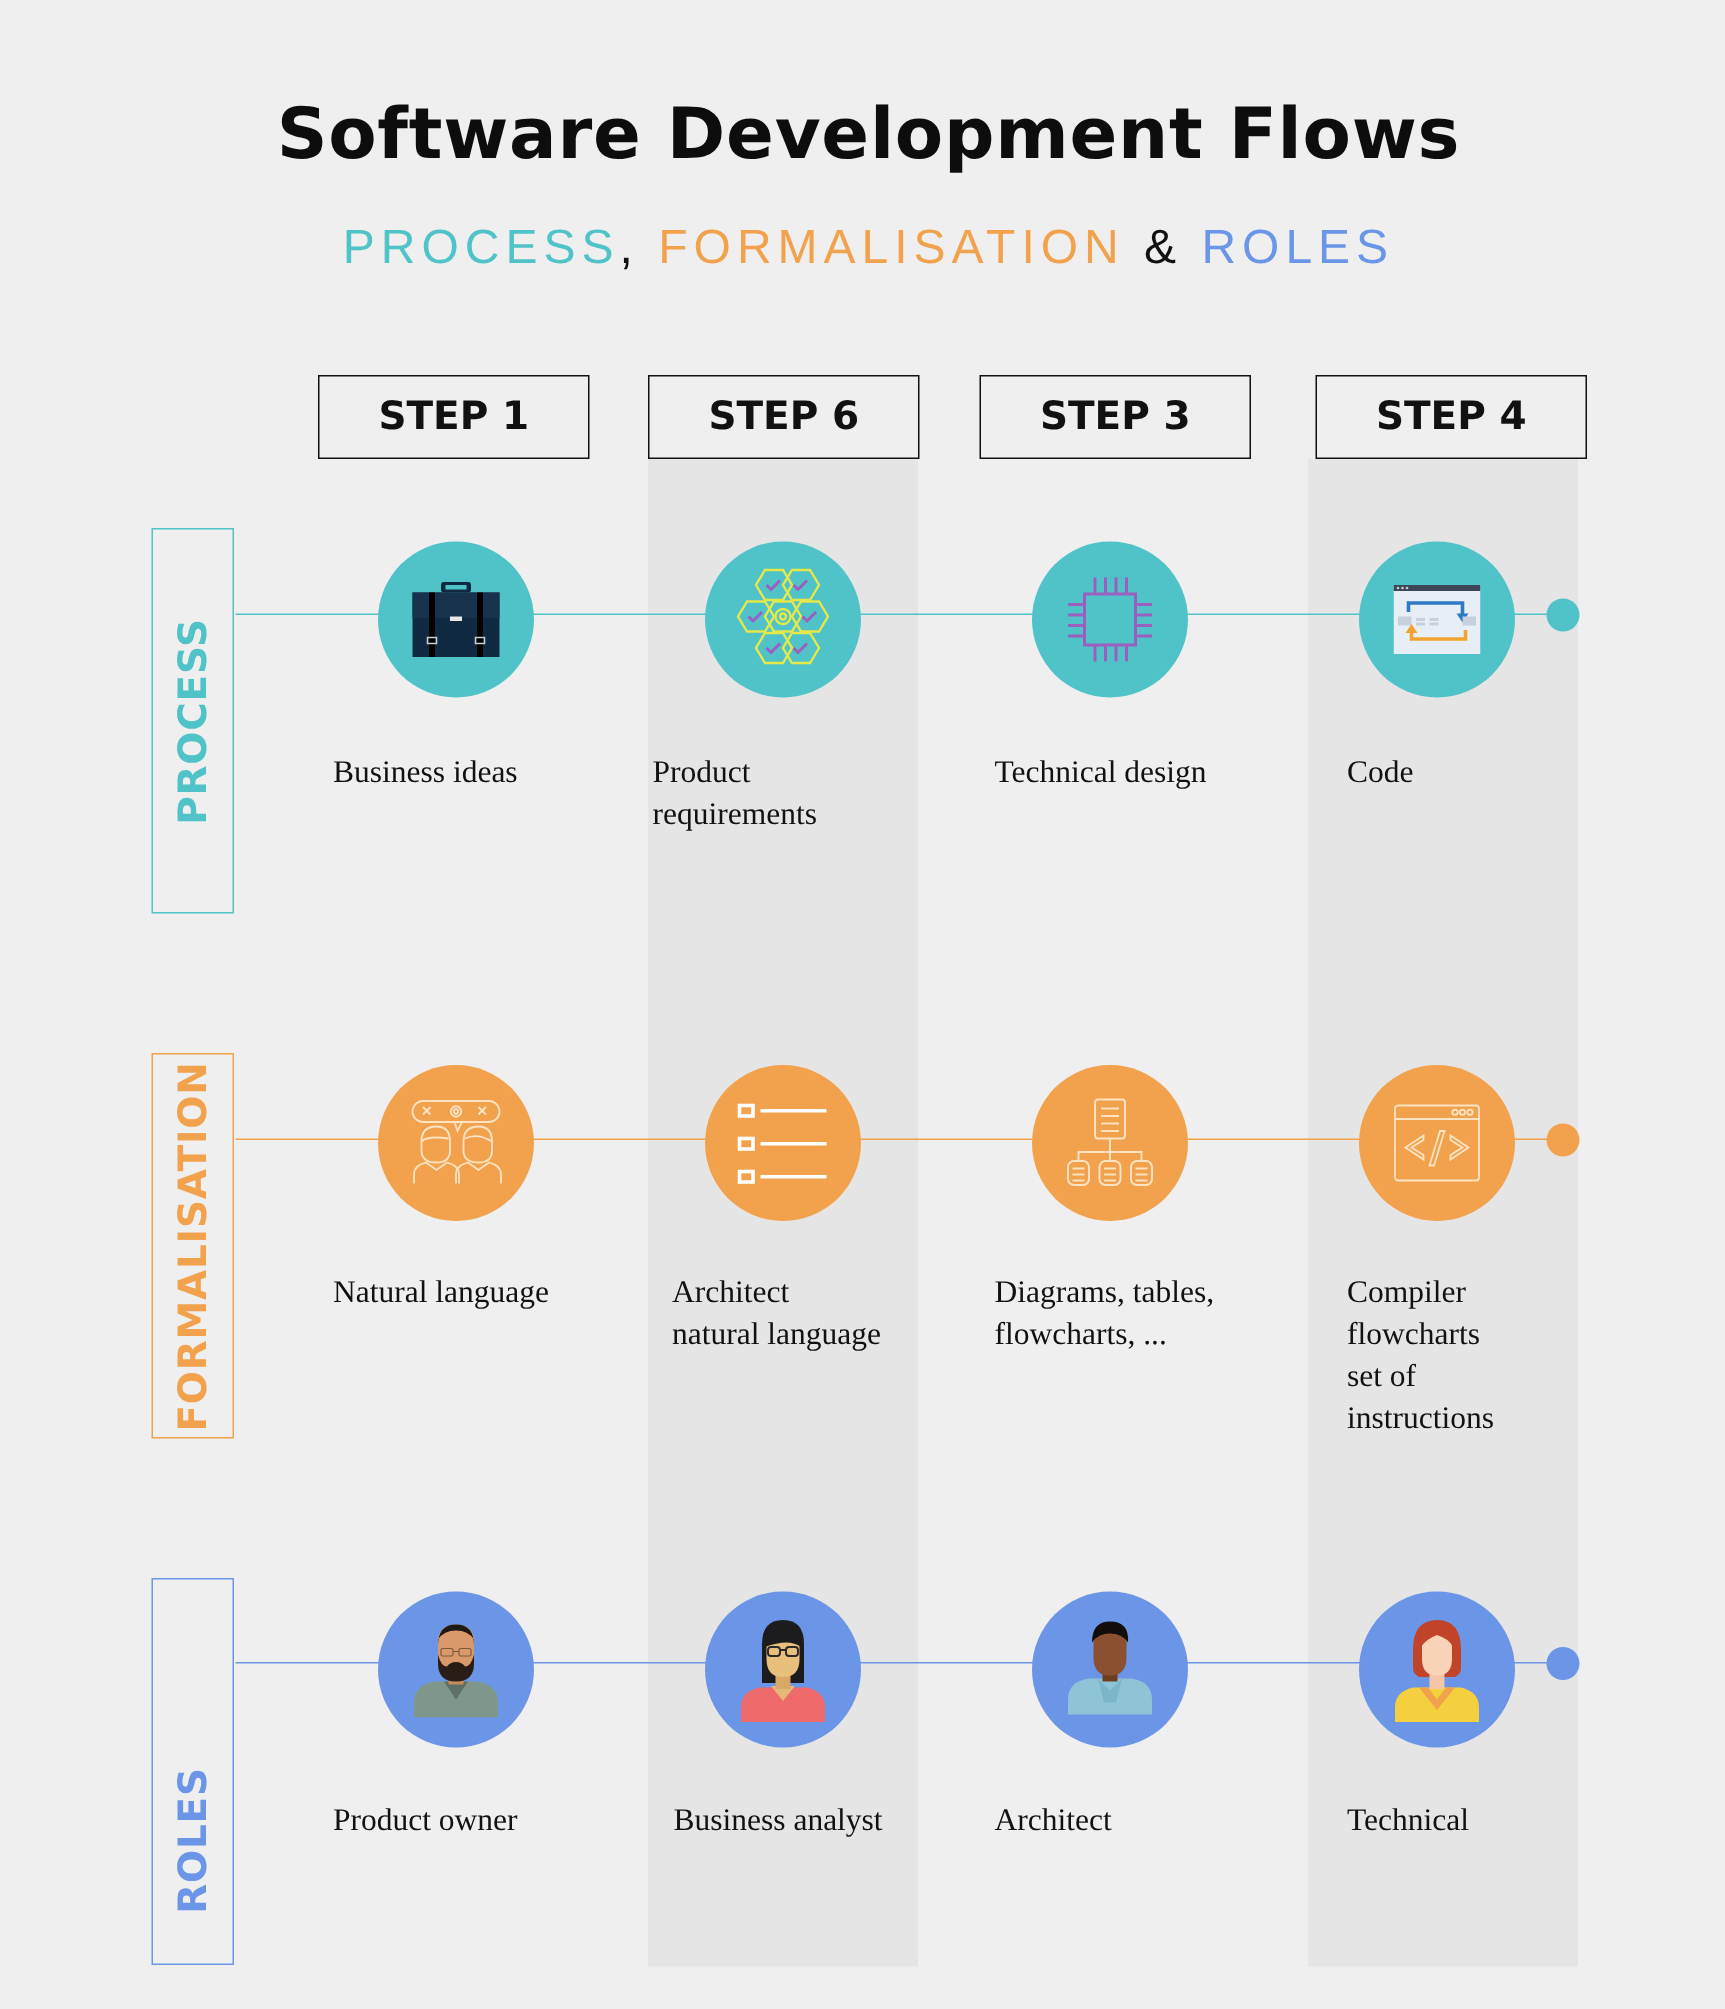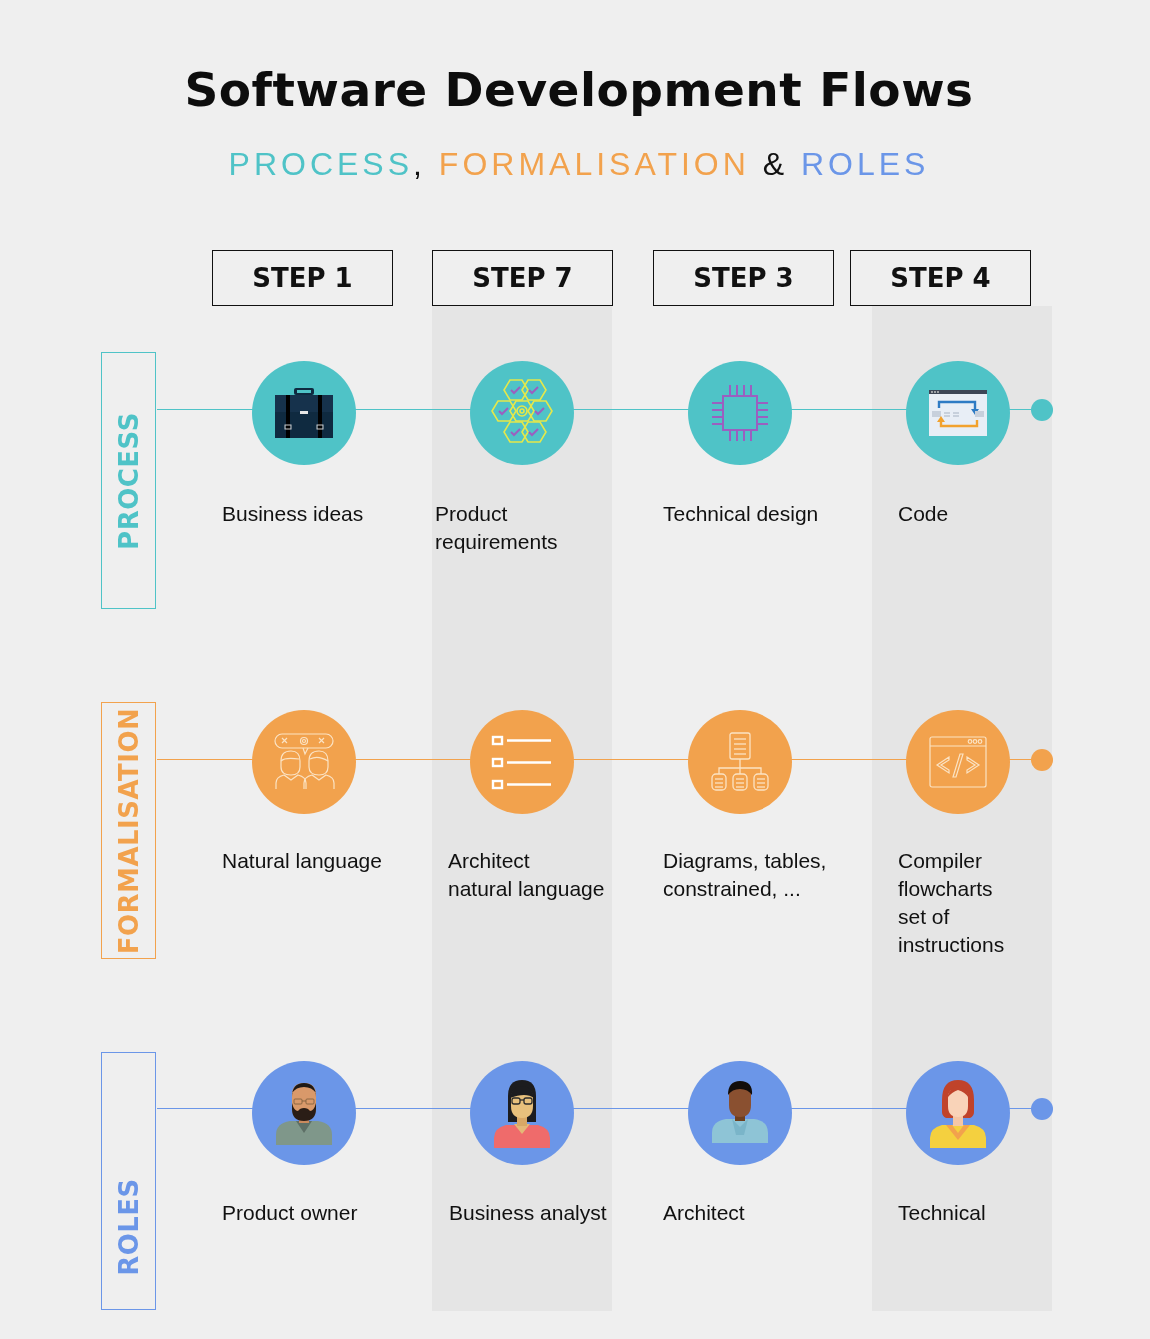--- a/index.html
+++ b/index.html
@@ -44,40 +44,40 @@
       font-size: 26px; font-weight: bold; letter-spacing: 0.5px;
     }
     .hline { height: 1px; left: 157px; width: 885px; }
     .end-dot { width: 22px; height: 22px; border-radius: 50%; left: 1031px; }
     .node {
       width: 104px; height: 104px; border-radius: 50%;
       display: flex; align-items: center; justify-content: center;
     }
     .node svg { display: block; }
     .caption {
-      font-family: Liberation Sans, sans-serif;
+      font-family: Liberation Serif, serif;
       font-size: 21px; line-height: 28px; color: #111;
       white-space: pre-line;
     }
   </style>
 </head>
 <body>
 
 <div class="abs title">Software Development Flows</div>
 <div class="abs subtitle">
   <span style="color:#4fc3c7">PROCESS</span><span style="color:#111">, </span><span style="color:#f2a24d">FORMALISATION</span><span style="color:#111; white-space:pre"> &amp; </span><span style="color:#6b96e8">ROLES</span>
 </div>
 
 <div class="abs band" style="left:432px"></div>
 <div class="abs band" style="left:872px"></div>
 
 <div class="abs step-box" style="left:212px">STEP 1</div>
-<div class="abs step-box" style="left:432px">STEP 7</div>
+<div class="abs step-box" style="left:432px">STEP 6</div>
 <div class="abs step-box" style="left:653px">STEP 3</div>
-<div class="abs step-box" style="left:850px">STEP 4</div>
+<div class="abs step-box" style="left:877px">STEP 4</div>
 
 <div class="abs row-label" style="top:352px; border-color:#4fc3c7">
   <span class="row-label-text" style="color:#4fc3c7">PROCESS</span>
 </div>
 <div class="abs hline" style="top:409px; background:#4fc3c7"></div>
 <div class="abs end-dot" style="top:399px; background:#4fc3c7"></div>
 
 <div class="abs node" style="left:252px; top:361px; background:#4fc3c7">
   <svg width="60" height="52" viewBox="0 0 60 52">
     <rect x="20" y="1" width="20" height="7" rx="2" fill="#0f2a40"></rect>
@@ -237,21 +237,21 @@
       <polygon points="38,21 50,29 38,37 38,34 46,29 38,24"></polygon>
       <polygon points="31,18 34,18 27,41 24,41"></polygon>
     </g>
   </svg>
 </div>
 
 <div class="abs caption" style="left:222px; top:847px">Natural language</div>
 <div class="abs caption" style="left:448px; top:847px">Architect
 natural language</div>
 <div class="abs caption" style="left:663px; top:847px">Diagrams, tables,
-constrained, ...</div>
+flowcharts, ...</div>
 <div class="abs caption" style="left:898px; top:847px">Compiler
 flowcharts
 set of
 instructions</div>
 
 <div class="abs row-label" style="top:1052px; height:258px; border-color:#6b96e8">
   <span class="row-label-text" style="color:#6b96e8; top:68%">ROLES</span>
 </div>
 <div class="abs hline" style="top:1108px; background:#6b96e8"></div>
 <div class="abs end-dot" style="top:1098px; background:#6b96e8"></div>

